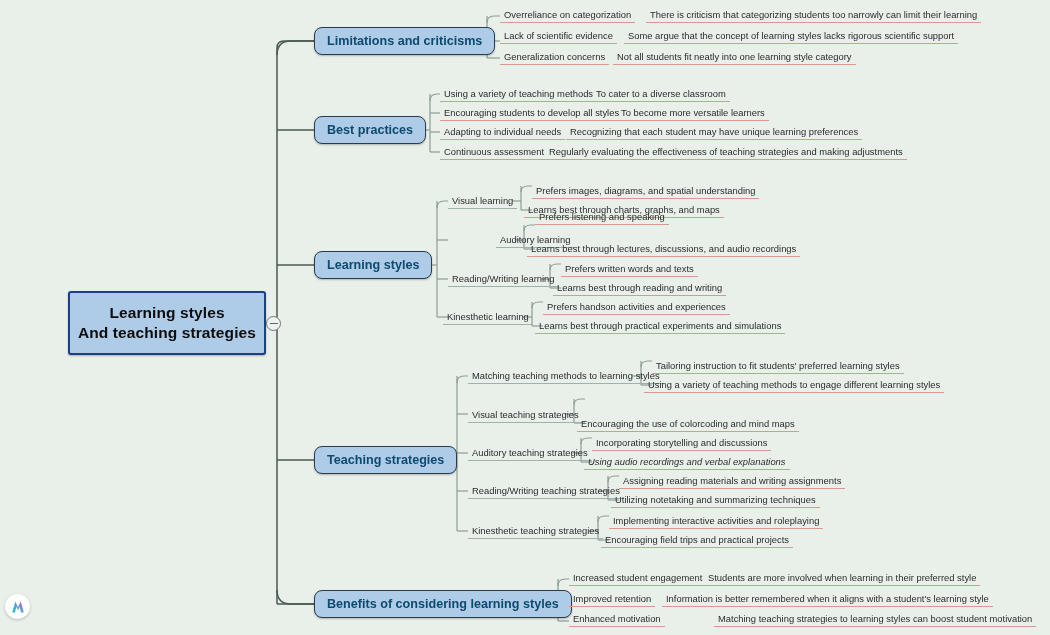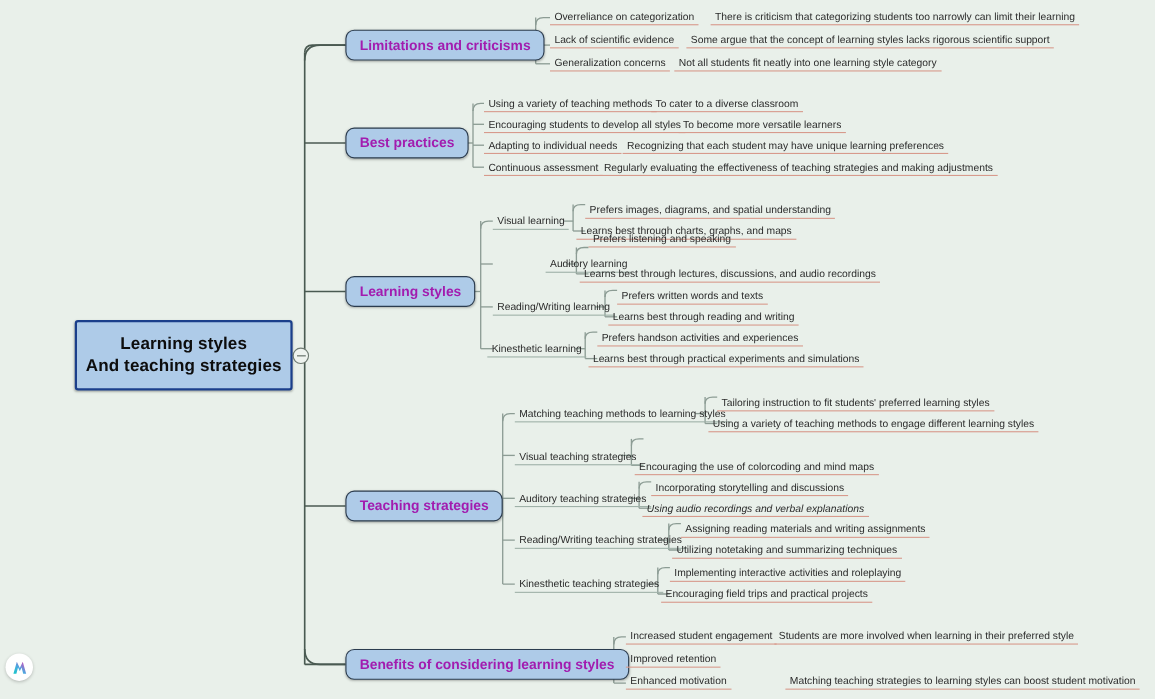--- a/index.html
+++ b/index.html
@@ -54,21 +54,21 @@
 
   
   .branch-node {
     position: absolute;
     box-sizing: border-box;
     background: #aecbe8;
     border: 1.6px solid #2b3c4f;
     border-radius: 8px;
     box-shadow: 0 1px 2px rgba(0,0,0,0.25);
     display: flex; align-items: center; justify-content: center;
-    color: #a21caf; font-size: 12.6px; font-weight: bold;
+    color: #0c4a6e; font-size: 12.6px; font-weight: bold;
     white-space: nowrap;
     padding: 0 12px;
     height: 28px;
   }
 
   
   .leaf {
     position: absolute;
     white-space: nowrap;
     color: #2b2b2b;
@@ -279,20 +279,21 @@
   <div class="leaf grey" style="left:468px; top:525px;">Kinesthetic teaching strategies</div>
   <div class="leaf" style="left:609px; top:515px;">Implementing interactive activities and roleplaying</div>
   <div class="leaf" style="left:601px; top:534px;">Encouraging field trips and practical projects</div>
 
   <div class="branch-node" style="left:314px; top:590px;">
     <span>Benefits of considering learning styles</span>
   </div>
   <div class="leaf" style="left:569px; top:572px;">Increased student engagement</div>
   <div class="leaf" style="left:704px; top:572px;">Students are more involved when learning in their preferred style</div>
   <div class="leaf" style="left:569px; top:593px;">Improved retention</div>
+  <div class="leaf" style="left:662px; top:593px;">Information is better remembered when it aligns with a student's learning style</div>
   <div class="leaf" style="left:569px; top:613px;">Enhanced motivation</div>
   <div class="leaf" style="left:670px; top:613px;margin-left:44px;">Matching teaching strategies to learning styles can boost student motivation</div>
 
   <div class="logo">
     <svg width="16" height="16" viewBox="0 0 16 16">
       <defs>
         <linearGradient id="lg" x1="0" y1="1" x2="1" y2="0">
           <stop offset="0%" stop-color="#14c8c8"></stop>
           <stop offset="45%" stop-color="#4aa8e0"></stop>
           <stop offset="100%" stop-color="#e838b4"></stop>

